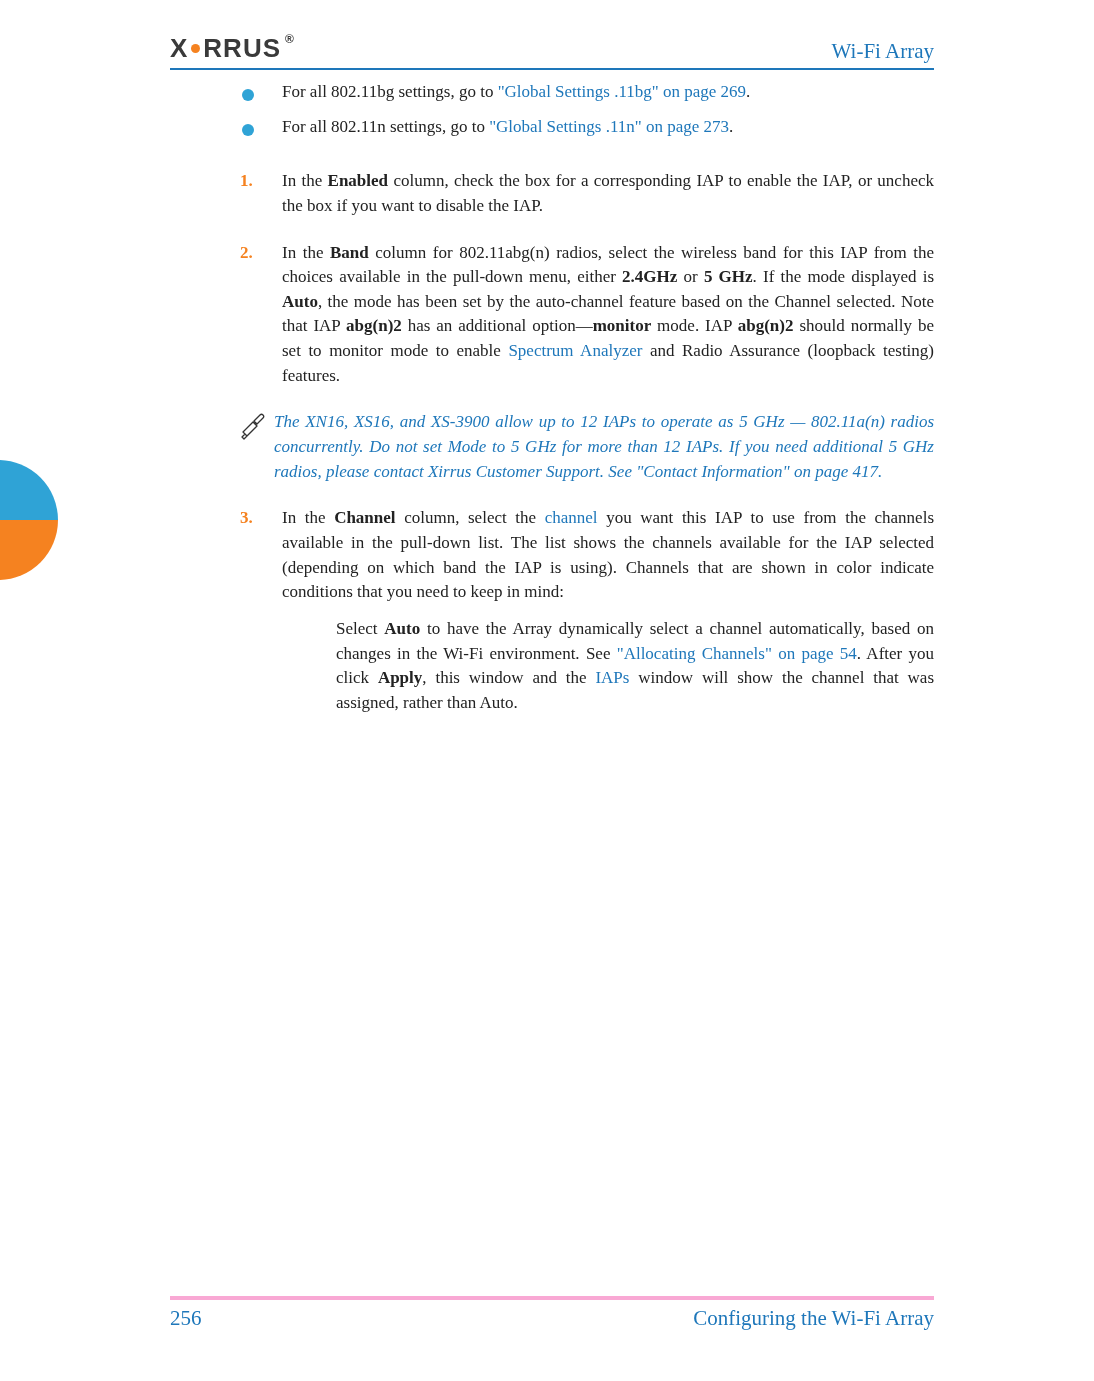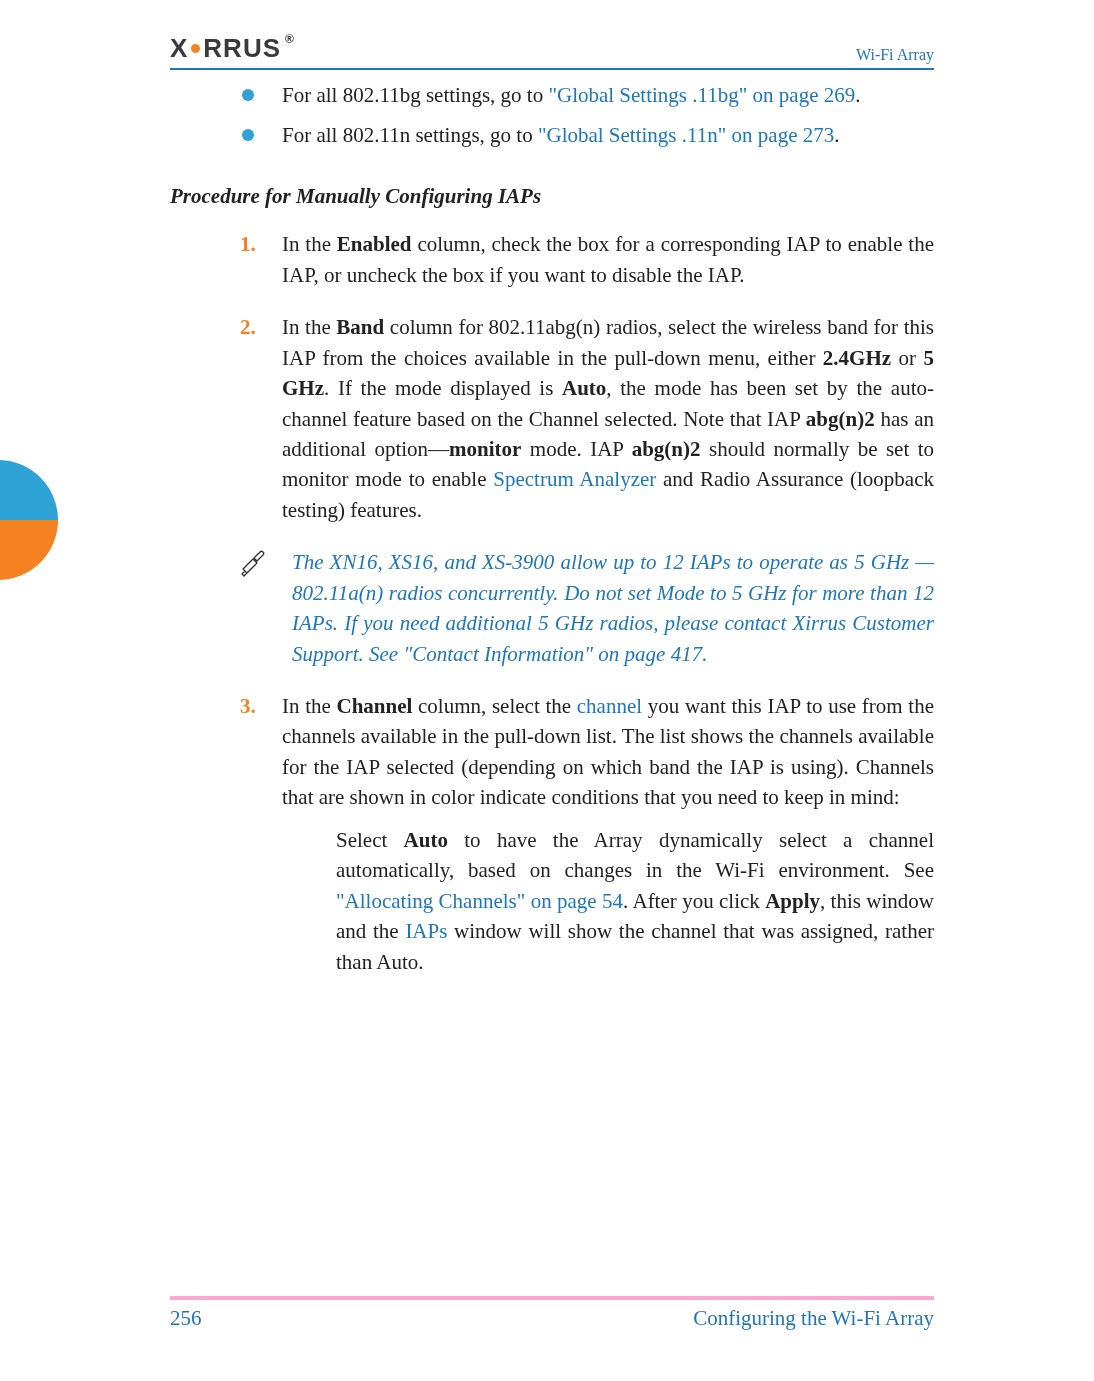--- a/index.html
+++ b/index.html
@@ -61,21 +61,21 @@
     letter-spacing: 1px;
     color: #3a3a3a;
   }
   .logo .circle {
     width: 9px; height: 9px; border-radius: 50%; background: #f58220;
     display: inline-block; margin: 0 1px;
   }
   .logo .trademark { font-size: 12px; position: relative; top: -10px; left: 2px;}
   .header-title {
     color: #1e77ba;
-    font-size: 16px;
+    font-size: 21px;
   }
 
   .footer {
     position: absolute;
     bottom: 50px;
     left: 170px;
     right: 160px;
     border-top: 4px solid #f9a8d4;
     display: flex;
     justify-content: space-between;
@@ -84,21 +84,21 @@
   }
   .footer .pg { color: #1e77ba; }
   .footer .sect { color: #1e77ba; font-family: Liberation Serif, serif; }
 
   .content {
     position: absolute;
     top: 80px;
     left: 170px;
     right: 160px;
     bottom: 110px;
-    font-size: 21px;
+    font-size: 17px;
     line-height: 1.45;
   }
 
   
   ul.round {
     list-style: none;
     padding: 0;
     margin: 0 0 30px 70px;
   }
   ul.round > li {
@@ -139,21 +139,20 @@
     content: counter(step) ".";
     position: absolute;
     left: 0;
     top: 0;
     color: #f58220;
     font-weight: bold;
   }
 
   .note {
     display: flex;
-    gap: 18px;
     margin: 16px 0 22px 70px;
     color: #1e77ba;
     font-style: italic;
     text-align: justify;
   }
   .note .hand {
     flex: 0 0 34px;
     font-style: normal;
     color: #333;
   }
@@ -207,21 +206,20 @@
 
     <ul class="round">
       <li>
         <span>For all 802.11bg settings, go to </span><a class="link" href="#">"Global Settings .11bg" on page 269</a><span>.</span>
       </li>
       <li>
         <span>For all 802.11n settings, go to </span><a class="link" href="#">"Global Settings .11n" on page 273</a><span>.</span>
       </li>
     </ul>
 
-    <div class="subhead">Procedure for Manually Configuring IAPs</div>
 
     <ol class="steps">
       <li>
         <span>In the </span><strong>Enabled</strong><span> column, check the box for a corresponding IAP to enable the IAP, or uncheck the box if you want to disable the IAP.</span>
       </li>
 
       <li>
         <span>In the </span><strong>Band</strong><span> column for 802.11abg(n) radios, select the wireless band for this IAP from the choices available in the pull-down menu, either </span><strong>2.4GHz</strong><span> or </span><strong>5 GHz</strong><span>. If the mode displayed is </span><strong>Auto</strong><span>, the mode has been set by the auto-channel feature based on the Channel selected. Note that IAP </span><strong>abg(n)2</strong><span> has an additional option—</span><strong>monitor</strong><span> mode. IAP </span><strong>abg(n)2</strong><span> should normally be set to monitor mode to enable </span><a class="link" href="#">Spectrum Analyzer</a><span> and Radio Assurance (loopback testing) features.</span>
       </li>
     </ol>

